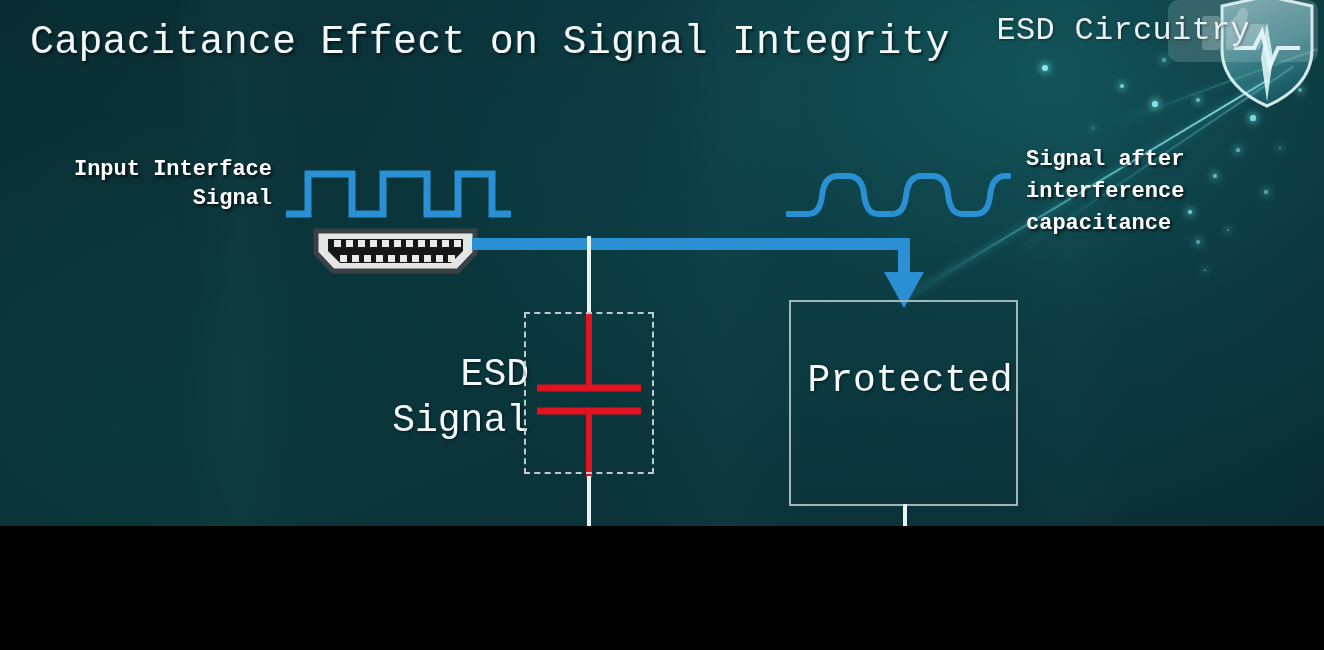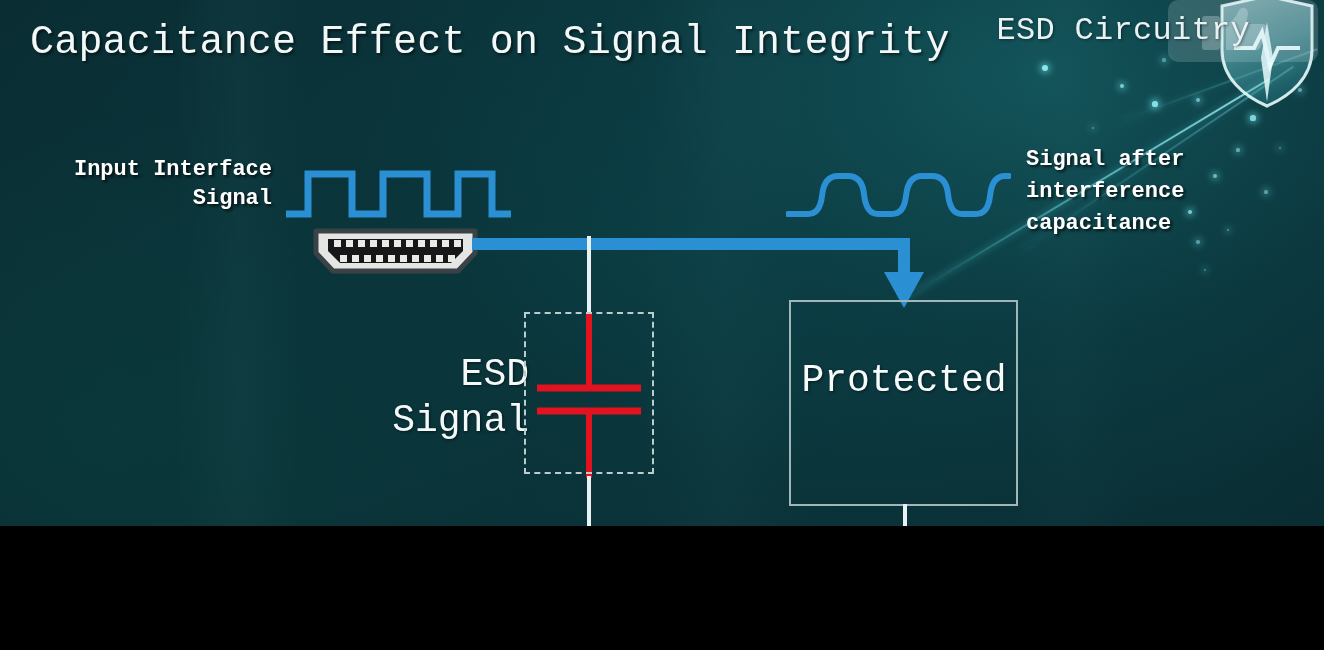--- a/index.html
+++ b/index.html
@@ -122,20 +122,21 @@
     position: absolute;
     left: 790px;
     top: 352px;
     width: 228px;
     text-align: center;
     font-size: 38px;
     font-weight: 300;
     line-height: 58px;
     color: #f6fbfb;
     text-shadow: 1px 1px 3px rgba(0,0,0,0.55);
+    padding-left: 6px;
   }
 
   
   #hdmi-connector { position: absolute; left: 308px; top: 227px; }
   #wave-square    { position: absolute; left: 286px; top: 166px; }
   #wave-rounded   { position: absolute; left: 786px; top: 166px; }
   #signal-trace   { position: absolute; left: 470px; top: 222px; }
   #cap-branch     { position: absolute; left: 520px; top: 236px; }
   #esd-dashed-box {
     position: absolute;

